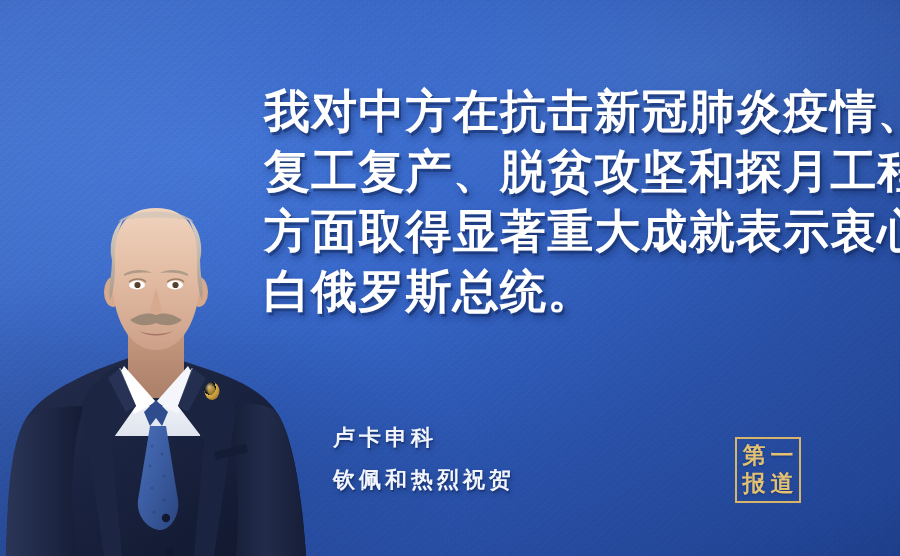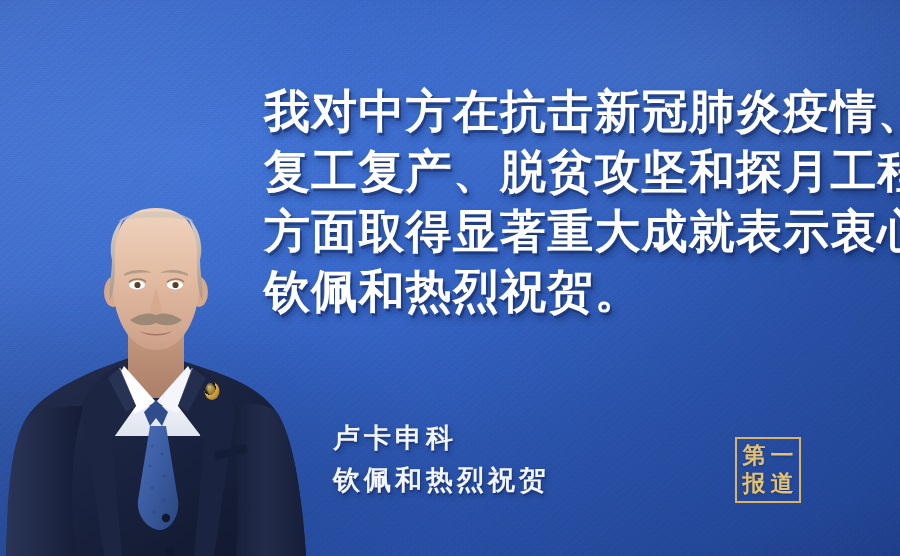--- a/index.html
+++ b/index.html
@@ -63,21 +63,21 @@
   }
 
   
   .attrib{
     position:absolute;
     left:333px;top:417px;
   }
   .attrib-line{
     font-family:"Liberation Serif","DejaVu Serif",serif;
     font-weight:700;
-    font-size:27px;
+    font-size:22px;
     line-height:42px;
     letter-spacing:4px;
     color:#f2f5fb;
     white-space:nowrap;
     text-shadow:1px 2px 0 rgba(20,44,102,.5), 2px 3px 5px rgba(10,28,75,.4);
   }
 
   
   .badge{
     position:absolute;
@@ -232,21 +232,21 @@
       <path d="M139 131 C148 135 164 135 173 131 C164 137 148 137 139 131 Z" fill="#a87264"></path>
 
       <path d="M126 132 C136 148 176 148 186 132 C178 150 134 150 126 132 Z" fill="#cd9f86" opacity=".5"></path>
     </svg>
   </div>
 
   <div class="quote">
     <div class="qline">我对中方在抗击新冠肺炎疫情、</div>
     <div class="qline">复工复产、脱贫攻坚和探月工程</div>
     <div class="qline">方面取得显著重大成就表示衷心</div>
-    <div class="qline">钦佩和热烈祝贺。</div>
+    <div class="qline">白俄罗斯总统。</div>
   </div>
 
   <div class="attrib">
     <div class="attrib-line">卢卡申科</div>
     <div class="attrib-line">钦佩和热烈祝贺</div>
   </div>
 
   <div class="badge">
     <span>第</span>
     <span>一</span>

